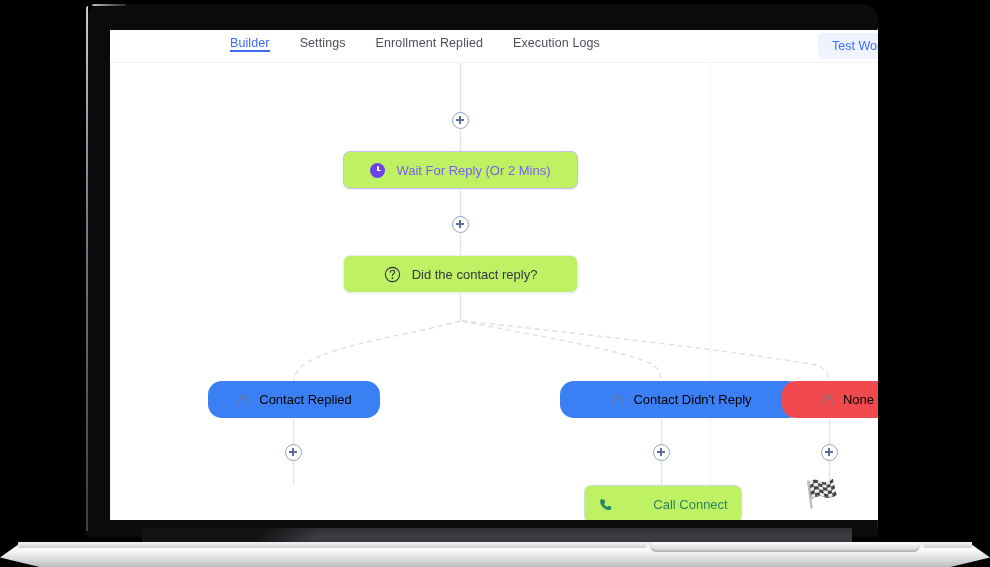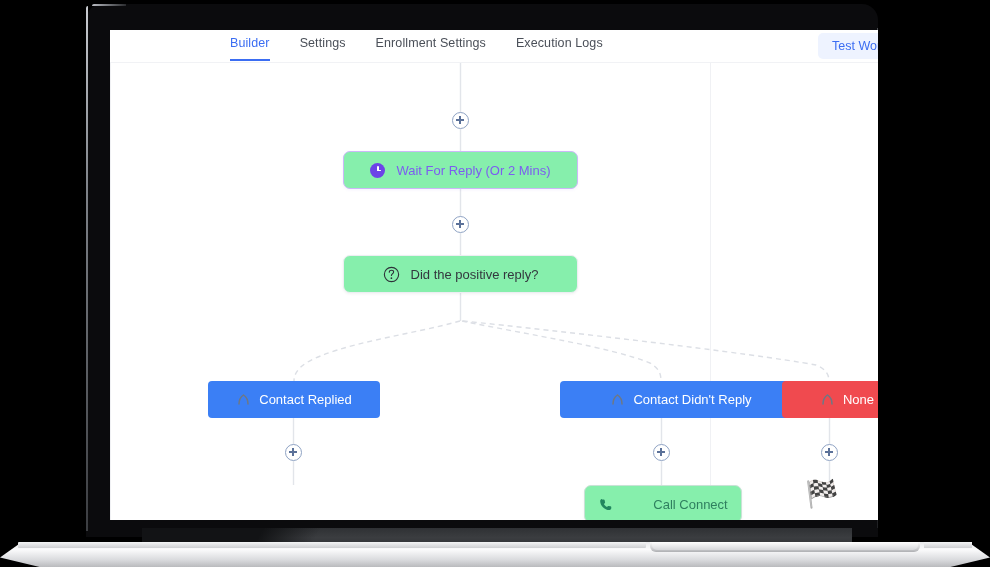--- a/index.html
+++ b/index.html
@@ -144,21 +144,20 @@
     left: 120px;
     top: 6px;
     display: flex;
     gap: 30px;
     align-items: flex-start;
   }
   .tab {
     font-size: 12.5px;
     color: #4a4f58;
     letter-spacing: .1px;
-    padding-bottom: 9px;
     cursor: pointer;
     white-space: nowrap;
   }
   .tab.active {
     color: #3b6df2;
     border-bottom: 2.5px solid #3b6df2;
   }
   .test-btn {
     position: absolute;
     left: 708px;
@@ -199,21 +198,21 @@
 
   svg.wires { position: absolute; left: 0; top: 0; width: 768px; height: 457px; }
 
   
   .node {
     position: absolute;
     display: flex;
     align-items: center;
     justify-content: center;
     gap: 11px;
-    background: #86efac;
+    background: #bef264;
     border-radius: 7px;
     font-size: 13px;
     white-space: nowrap;
     cursor: pointer;
   }
   .node-wait {
     left: 233px; top: 88px; width: 235px; height: 38px;
     border: 1.3px solid #cbb8f7;
     color: #7c5cf0;
     box-shadow: 0 1px 3px rgba(124,92,240,.08);
@@ -238,22 +237,22 @@
     gap: 40px;
   }
 
   .chip {
     position: absolute;
     display: flex;
     align-items: center;
     justify-content: center;
     gap: 8px;
     height: 37px;
-    border-radius: 4px;
-    color: #ffffff;
+    border-radius: 14px;
+    color: #000000;
     font-size: 13px;
     white-space: nowrap;
     cursor: pointer;
   }
   .chip-replied   { left: 98px;  top: 318px; width: 172px; background: #3b7ff5; }
   .chip-noreply   { left: 450px; top: 318px; width: 242px; background: #3b7ff5; }
   .chip-none      { left: 672px; top: 318px; width: 130px; background: #f04a4f; }
 
   .plus {
     position: absolute;
@@ -308,21 +307,21 @@
   <div class="lid-edge-left"></div>
   <div class="lid-edge-top"></div>
   <div class="lid-edge-right"></div>
 
   <div class="screen">
 
     <div class="tabbar">
       <div class="tabs">
         <div class="tab active">Builder</div>
         <div class="tab">Settings</div>
-        <div class="tab">Enrollment Settings</div>
+        <div class="tab">Enrollment Replied</div>
         <div class="tab">Execution Logs</div>
       </div>
       <button class="test-btn">Test Wor</button>
     </div>
 
     <div class="canvas">
 
       <div class="canvas-divider-left"></div>
       <div class="canvas-divider-right"></div>
 
@@ -363,21 +362,21 @@
       </div>
 
       <div class="node node-q1">
         <span class="ic">
           <svg width="17" height="17" viewBox="0 0 20 20">
             <circle cx="10" cy="10" r="8.4" fill="none" stroke="#2d3138" stroke-width="1.3"></circle>
             <path d="M7.4 7.4c0-1.5 1.2-2.4 2.6-2.4 1.4 0 2.5.9 2.5 2.2 0 1.2-.8 1.7-1.7 2.3-.7.5-.9.9-.9 1.7" fill="none" stroke="#2d3138" stroke-width="1.3" stroke-linecap="round"></path>
             <circle cx="9.9" cy="14.3" r="1" fill="#2d3138"></circle>
           </svg>
         </span>
-        <span>Did the positive reply?</span>
+        <span>Did the contact reply?</span>
       </div>
 
       <div class="chip chip-replied">
         <span class="ic">
           <svg width="15" height="15" viewBox="0 0 20 20">
             <path d="M4 16 C4 10, 7 6, 10 4 C13 6, 16 10, 16 16" fill="none" stroke="#6e7885" stroke-width="2" stroke-linecap="round"></path>
           </svg>
         </span>
         <span>Contact Replied</span>
       </div>

